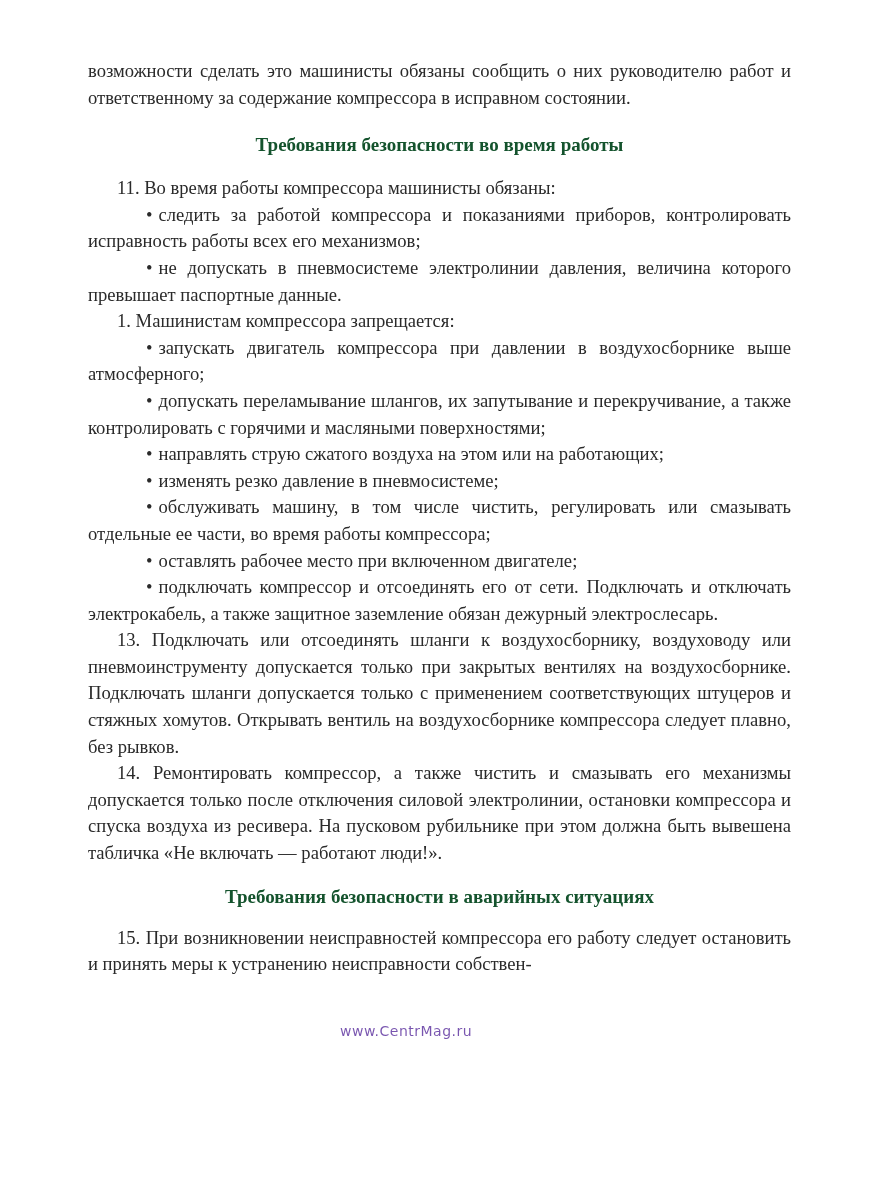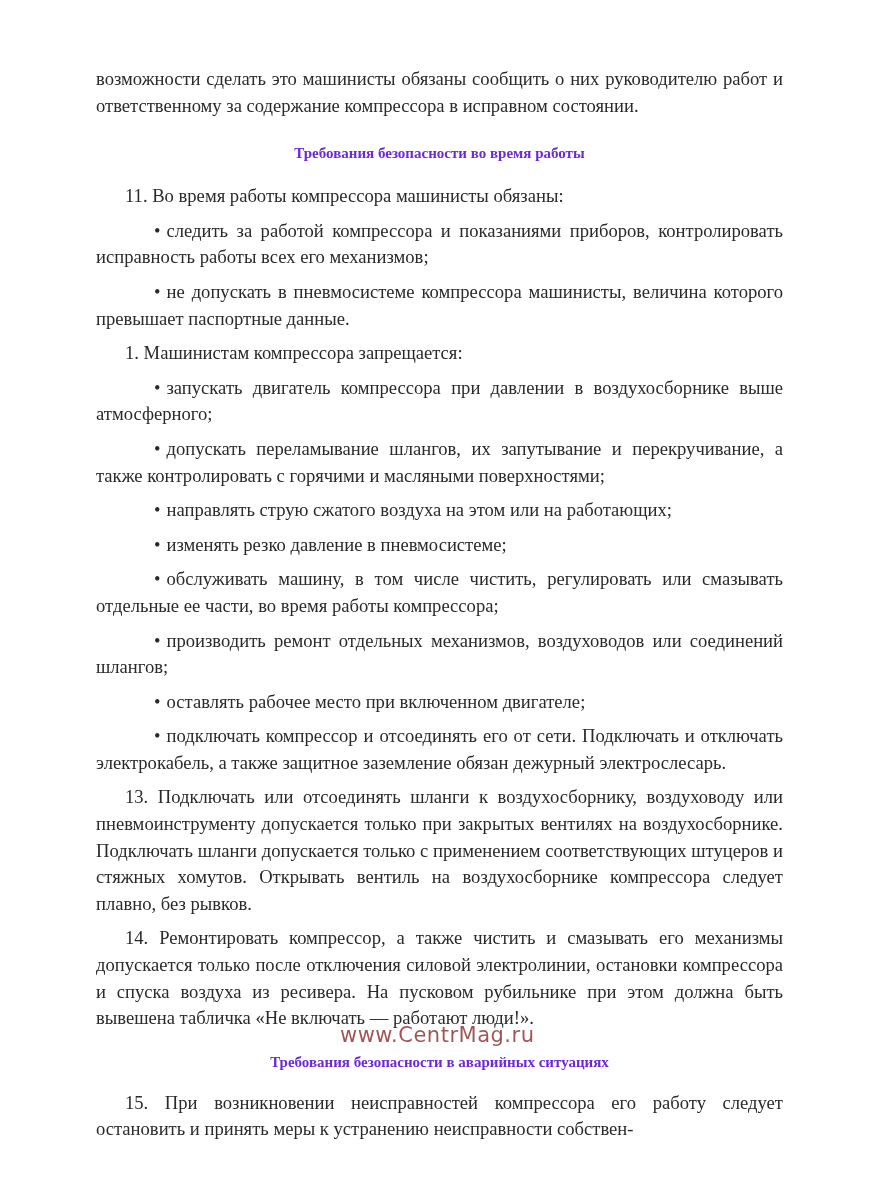--- a/index.html
+++ b/index.html
@@ -3,54 +3,53 @@
 <meta charset="utf-8">
 <style>
   html, body { margin: 0; padding: 0; background: #ffffff; }
   body { width: 880px; height: 1200px; overflow: hidden; position: relative; }
   .page {
     position: absolute; left: 88px; top: 58px; width: 703px;
     font-family: "Liberation Serif", serif;
     font-size: 18.6px; line-height: 26.6px; color: #2a2a2a;
     text-align: justify;
   }
-  .page p { margin: 8px; text-indent: 29px; }
+  .page p { margin: 0; text-indent: 29px; }
   .page p.cont { text-indent: 0; }
   .page h2 {
     font-family: "Liberation Serif", serif;
-    font-size: 15px; font-weight: bold; text-align: center;
-    margin: 21px 0 17px 0; line-height: 26px; color: #6d28d9;
+    font-size: 19px; font-weight: bold; text-align: center;
+    margin: 21px 0 17px 0; line-height: 26px; color: #14532d;
   }
   .page h2.h2b { margin: 17px 0 15px 0; }
   .bullet { display: inline-block; margin-right: 6px; }
   .watermark {
     position: absolute; left: 340px; top: 1023px;
-    font-family: "DejaVu Sans", sans-serif; font-size: 21px;
-    color: #7f1d1d; opacity: 0.75; letter-spacing: 0.5px;
+    font-family: "DejaVu Sans", sans-serif; font-size: 14px;
+    color: #4c1d95; opacity: 0.75; letter-spacing: 0.5px;
   }
 </style>
 </head>
 <body>
 
 <div class="page">
   <p class="cont">возможности сделать это машинисты обязаны сообщить о них руководителю работ и ответственному за содержание компрессора в исправном состоянии.</p>
 
   <h2>Требования безопасности во время работы</h2>
 
   <p>11. Во время работы компрессора машинисты обязаны:</p>
   <p><span class="bullet">•</span><span>следить за работой компрессора и показаниями приборов, контролировать исправность работы всех его механизмов;</span></p>
-  <p><span class="bullet">•</span><span>не допускать в пневмосистеме компрессора машинисты, величина которого превышает паспортные данные.</span></p>
+  <p><span class="bullet">•</span><span>не допускать в пневмосистеме электролинии давления, величина которого превышает паспортные данные.</span></p>
 
   <p>1. Машинистам компрессора запрещается:</p>
   <p><span class="bullet">•</span><span>запускать двигатель компрессора при давлении в воздухосборнике выше атмосферного;</span></p>
   <p><span class="bullet">•</span><span>допускать переламывание шлангов, их запутывание и перекручивание, а также контролировать с горячими и масляными поверхностями;</span></p>
   <p><span class="bullet">•</span><span>направлять струю сжатого воздуха на этом или на работающих;</span></p>
   <p><span class="bullet">•</span><span>изменять резко давление в пневмосистеме;</span></p>
   <p><span class="bullet">•</span><span>обслуживать машину, в том числе чистить, регулировать или смазывать отдельные ее части, во время работы компрессора;</span></p>
-  <p><span class="bullet">•</span><span>производить ремонт отдельных механизмов, воздуховодов или соединений шлангов;</span></p>
   <p><span class="bullet">•</span><span>оставлять рабочее место при включенном двигателе;</span></p>
   <p><span class="bullet">•</span><span>подключать компрессор и отсоединять его от сети. Подключать и отключать электрокабель, а также защитное заземление обязан дежурный электрослесарь.</span></p>
 
   <p>13. Подключать или отсоединять шланги к воздухосборнику, воздуховоду или пневмоинструменту допускается только при закрытых вентилях на воздухосборнике. Подключать шланги допускается только с применением соответствующих штуцеров и стяжных хомутов. Открывать вентиль на воздухосборнике компрессора следует плавно, без рывков.</p>
   <p>14. Ремонтировать компрессор, а также чистить и смазывать его механизмы допускается только после отключения силовой электролинии, остановки компрессора и спуска воздуха из ресивера. На пусковом рубильнике при этом должна быть вывешена табличка «Не включать — работают люди!».</p>
 
   <h2 class="h2b">Требования безопасности в аварийных ситуациях</h2>
 
   <p>15. При возникновении неисправностей компрессора его работу следует остановить и принять меры к устранению неисправности собствен-</p>
 </div>

